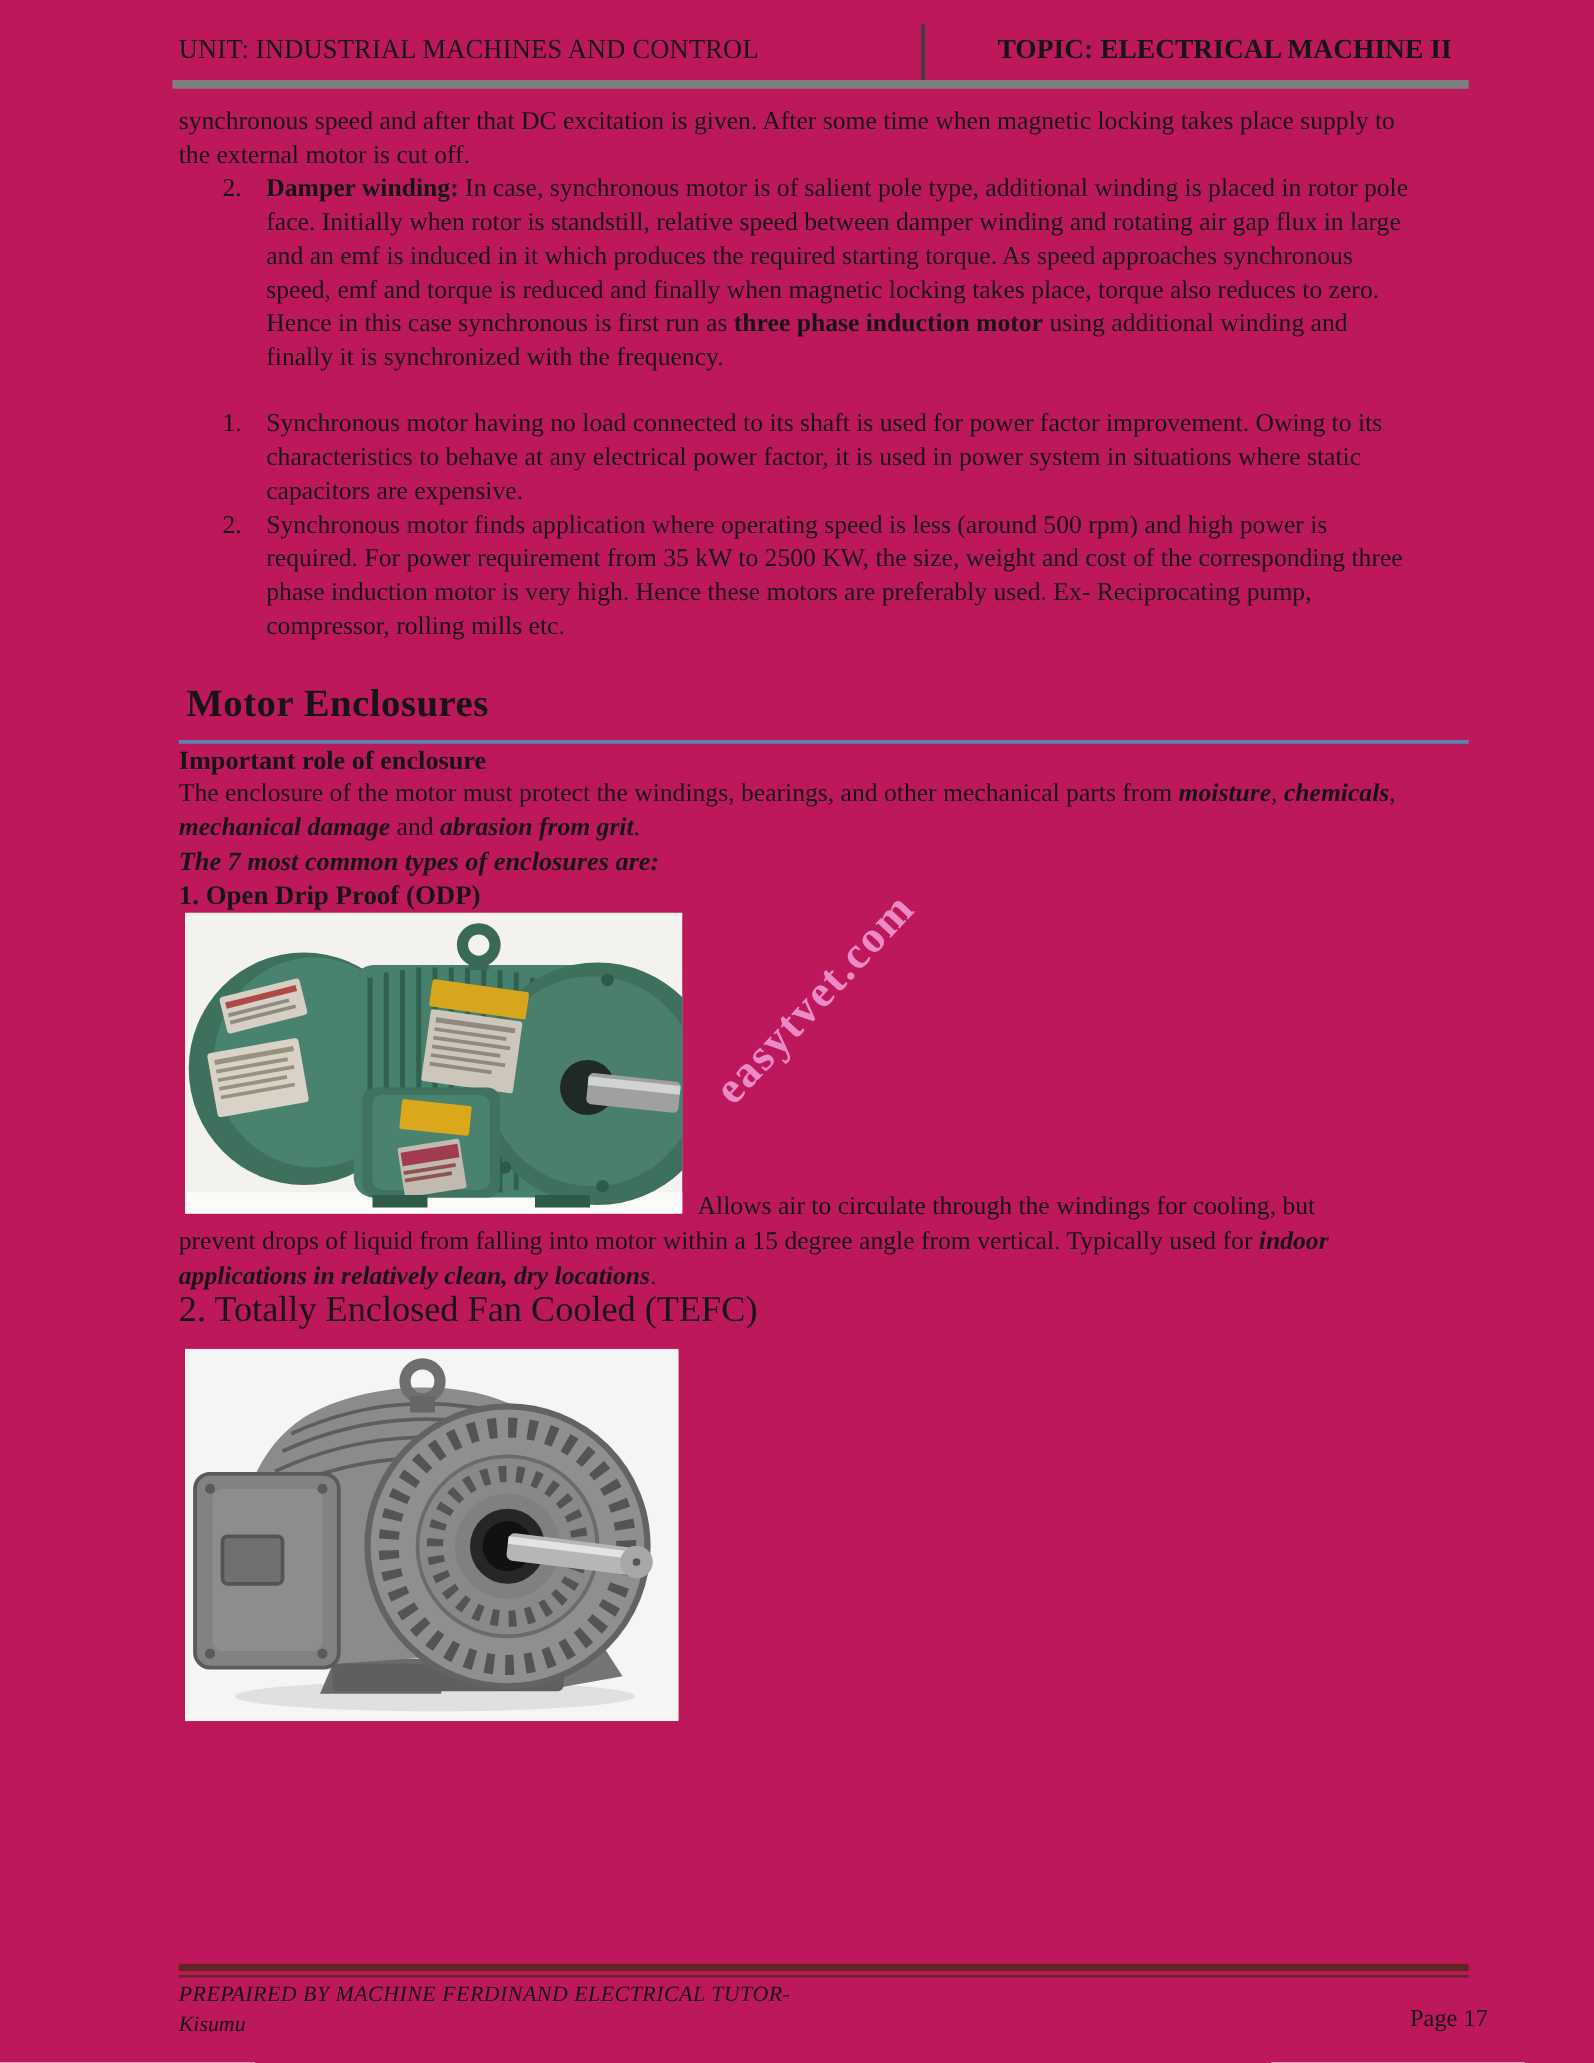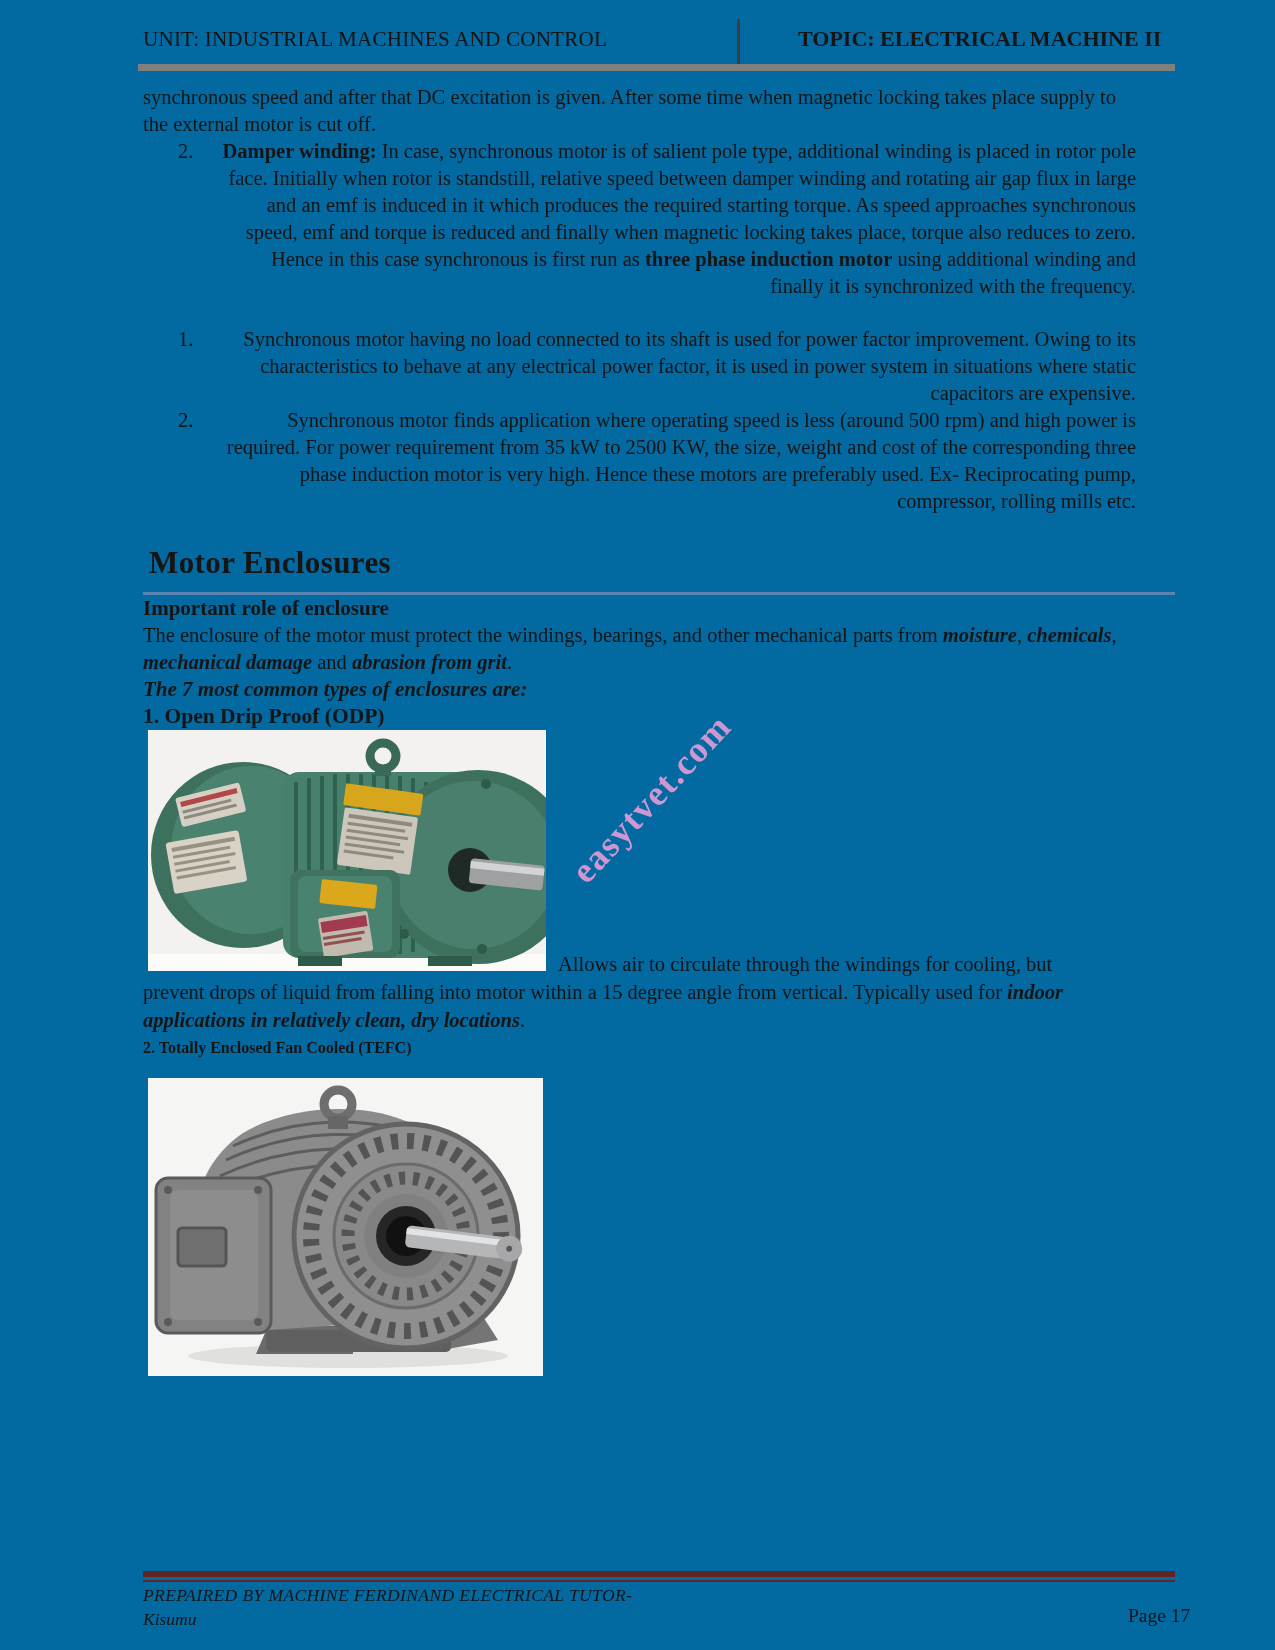--- a/index.html
+++ b/index.html
@@ -1,46 +1,46 @@
 <!DOCTYPE html>
 <html><head>
 <meta charset="utf-8">
 <style>
   html,body{margin:0;padding:0;background:#ffffff;}
   .page{
-    position:relative;width:1275px;height:1650px;background:#0369a1;
+    position:relative;width:1275px;height:1650px;background:#be185d;
     font-family:"Liberation Serif", serif;color:#151515;overflow:hidden;
   }
   
   .hdr-unit{position:absolute;left:143px;top:26px;font-size:22px;white-space:nowrap;
     transform:scaleX(0.96);transform-origin:0 0;letter-spacing:0.2px;}
   .hdr-topic{position:absolute;left:756px;top:26px;font-size:22px;font-weight:bold;white-space:nowrap;margin-left:42px;}
   .hdr-divider{position:absolute;left:737px;top:19px;width:3px;height:45px;background:#3d3d3d;}
   .hdr-bar{position:absolute;left:138px;top:64px;width:1037px;height:7px;background:#7f7f7f;}
   
   .content{position:absolute;left:143px;top:84px;width:993px;font-size:20.5px;line-height:27px;}
   .content p{margin:0;}
   .cont-para{margin-left:70px;}
   .num-item{display:flex;}
   .num-item .marker{flex:none;width:35px;margin-left:35px;}
-  .num-item .itext{flex:1;text-align:right;}
+  .num-item .itext{flex:1;}
   b.run{font-weight:bold;}
   .bi{font-weight:bold;font-style:italic;font-family:Liberation Serif, serif;}
   .app-heading{font-weight:bold;font-size:21px;margin-top:18px;}
   .app-list{margin-top:26px;}
   .enc-heading-wrap{margin-top:30px;margin-right:-39px;border-bottom:3px solid #5b84b2;
     padding:0 0 11px 6px;}
   .enc-heading{font-size:31px;line-height:36px;font-weight:bold;letter-spacing:0.4px;}
   .role-heading{margin-top:13px;font-weight:bold;font-size:21px;}
   .types-line{margin-top:2px;font-weight:bold;font-style:italic;font-size:21px;}
   .odp-heading{margin-top:36px;font-weight:bold;font-size:21.5px;}
   .odp-para{margin-top:19px;line-height:28px;}
   .img-wrap{display:inline-block;margin:0 12px 0 5px;}
   .img-wrap svg{display:block;}
-  .tefc-heading{margin-top:42px;font-weight:bold;font-size:16px;}
+  .tefc-heading{margin-top:42px;font-weight:normal;font-size:29px;}
   .tefc-img{margin-top:17px;margin-left:5px;}
   .tefc-img svg{display:block;}
   
   .watermark{position:absolute;left:578px;top:856px;transform-origin:0 50%;
     transform:rotate(-47deg);font-size:36px;font-weight:bold;color:#f2a0da;
     letter-spacing:1.5px;opacity:0.85;white-space:nowrap;z-index:5;}
   
   .footer-bar{position:absolute;left:143px;top:1571px;width:1032px;height:6px;background:#632423;}
   .footer-line{position:absolute;left:143px;top:1580px;width:1032px;height:2px;background:#632423;}
   .footer-prepared{position:absolute;left:143px;top:1585px;font-style:italic;font-size:17.5px;letter-spacing:0.4px;}

